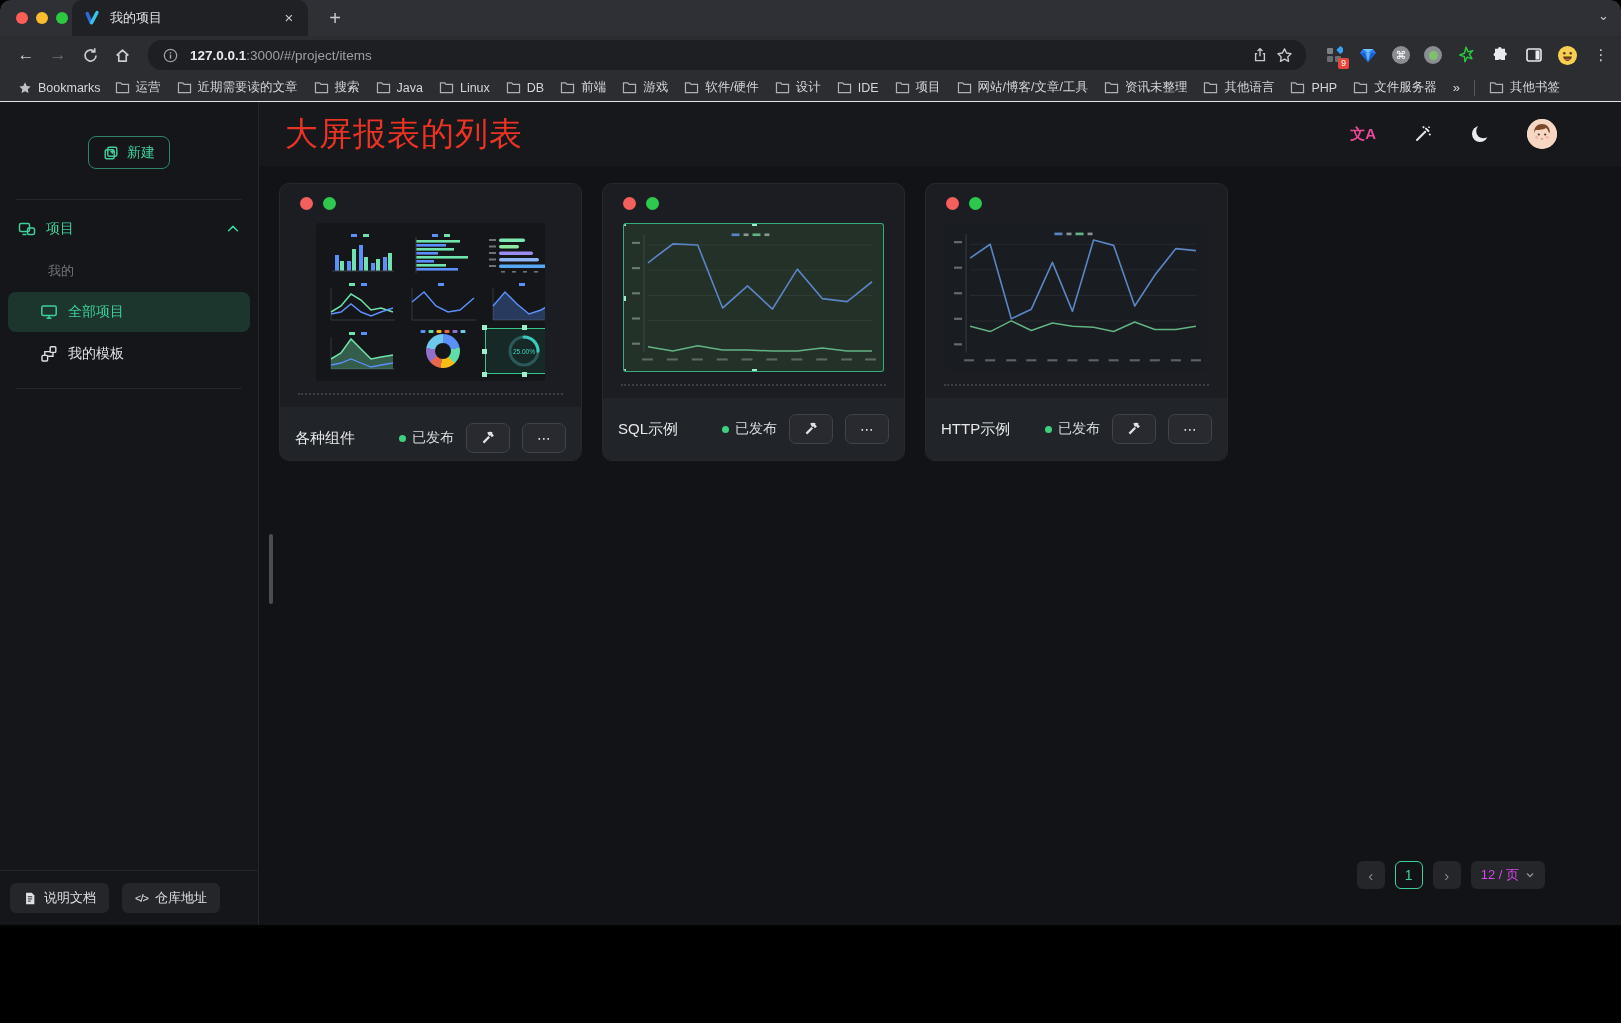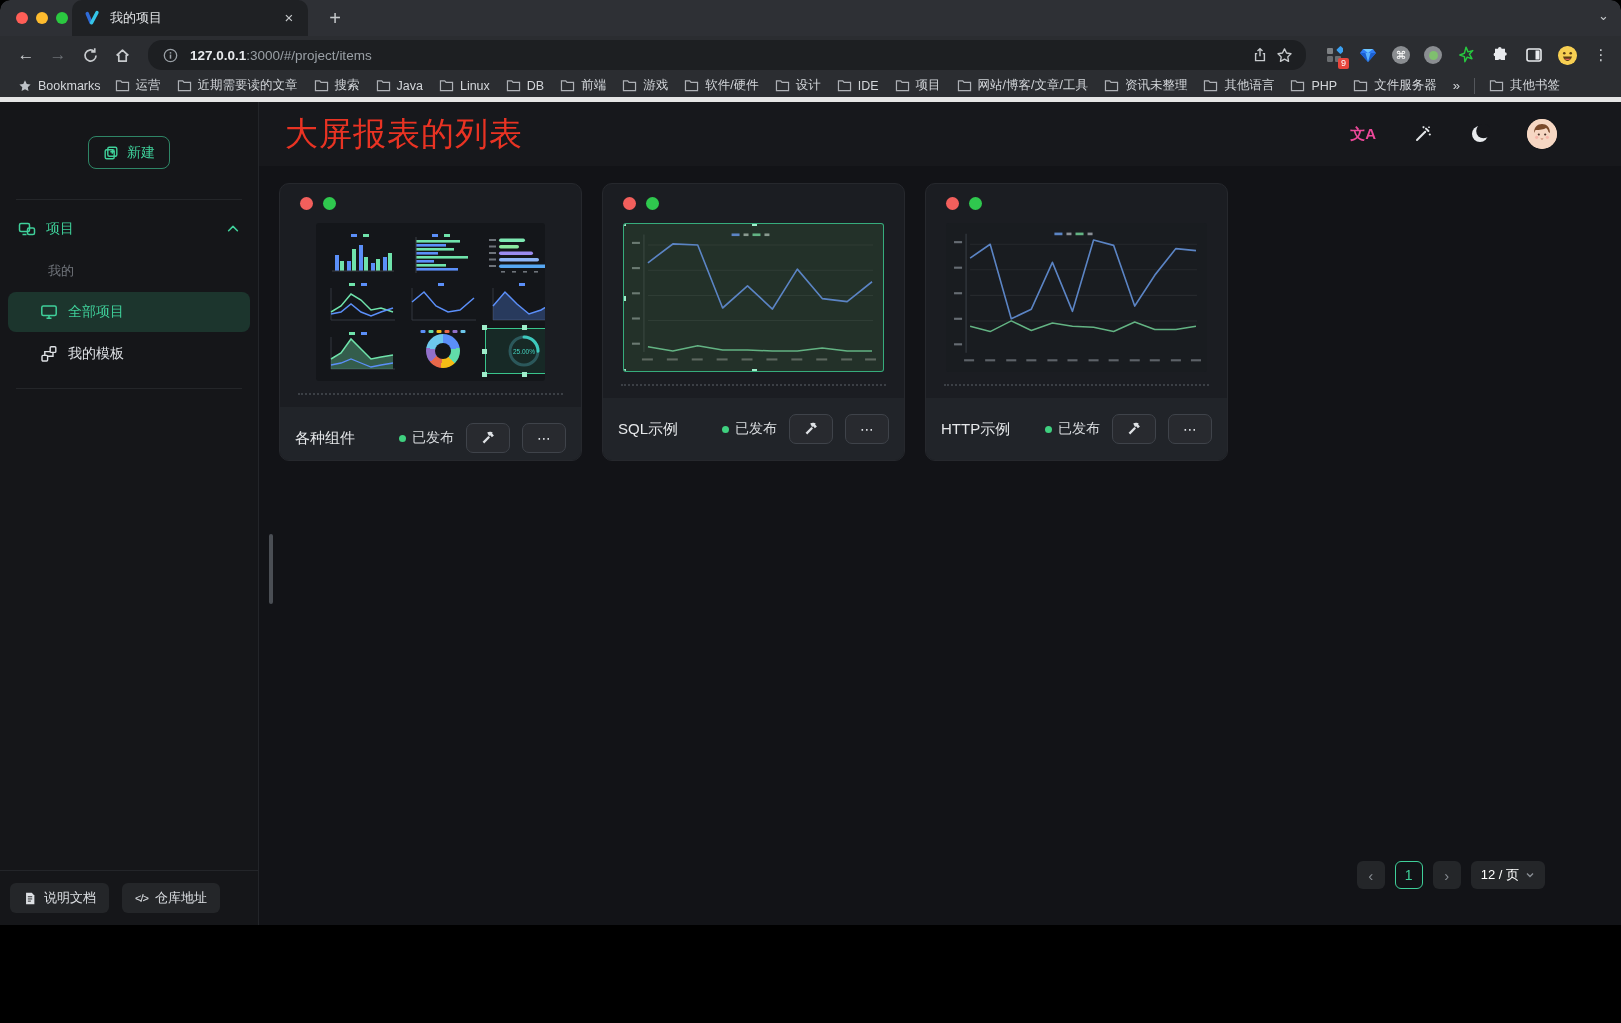--- a/index.html
+++ b/index.html
@@ -29,21 +29,21 @@
   .omni-ic { display:flex; align-items:center; justify-content:center; width:24px; height:24px; flex:none; }
   .ext-row { display:flex; align-items:center; gap:14px; padding:0 8px; }
   .ext { width:20px; height:20px; display:flex; align-items:center; justify-content:center; position:relative; }
   .badge { position:absolute; right:-5px; bottom:-4px; background:#e8453c; color:#fff; font-size:9px; line-height:11px; padding:0 3px; border-radius:2px; }
   .circle-ext { width:18px; height:18px; border-radius:50%; background:#8a8d91; display:flex; align-items:center; justify-content:center; color:#fff; font-size:11px; }
   .dot-in { width:9px; height:9px; border-radius:50%; background:#7fbf6e; }
   .emoji-ext { width:19px; height:19px; border-radius:50%; background:#f7cf52; position:relative; }
   .kebab { color:#c7cacd; font-size:15px; letter-spacing:0; margin-left:6px; width:20px; text-align:center; }
 
   
-  .bookbar { height:28px; background:#2b2d31; border-bottom:5px solid #e5e5e5; display:flex; align-items:center; padding:0 10px; font-size:12.5px; color:#d3d6da; flex:none; }
+  .bookbar { height:28px; background:#2b2d31; border-bottom:1px solid #e5e5e5; display:flex; align-items:center; padding:0 10px; font-size:12.5px; color:#d3d6da; flex:none; }
   .bk { display:flex; align-items:center; gap:6px; padding:0 8px; height:22px; border-radius:4px; white-space:nowrap; }
   .bk svg { flex:none; }
   .bk-star { padding:0 6px 0 8px; }
   .bk-sep { width:1px; height:16px; background:#54575c; margin:0 6px; }
   .bk-more { padding:0 8px; color:#d3d6da; font-size:13px; }
 
   
   .app { flex:1; display:flex; min-height:0; background:#121317; }
   .sidebar { width:259px; background:#151619; border-right:1px solid #232529; position:relative; flex:none; }
   .newbtn { display:flex; align-items:center; gap:8px; justify-content:center; width:82px; height:33px; margin:34px auto 0;
@@ -95,21 +95,21 @@
   .donut { width:34px; height:34px; border-radius:50%; position:relative;
     background:conic-gradient(#5b8ff9 0 22%, #61ddaa 22% 38%, #f6bd16 38% 52%, #e8684a 52% 64%, #9270ca 64% 78%, #6dc8ec 78% 100%); }
   .donut::after { content:""; position:absolute; inset:9px; border-radius:50%; background:#14161a; }
   .dlegend { position:absolute; top:2px; left:50%; transform:translateX(-50%); display:flex; gap:3px; }
   .dlegend i { width:5px; height:3px; border-radius:1px; display:block; }
 
   
   .pager { position:absolute; right:76px; bottom:36px; display:flex; gap:10px; align-items:center; }
   .pg { width:28px; height:28px; border-radius:6px; background:#242629; color:#878c92; display:flex; align-items:center; justify-content:center; font-size:15px; }
   .pg.cur { background:transparent; border:1px solid #3fd09a; color:#3fd09a; font-size:14px; }
-  .pg-size { height:28px; padding:0 10px; border-radius:6px; background:#242629; color:#ffffff; font-size:13px; display:flex; align-items:center; gap:6px; }
+  .pg-size { height:28px; padding:0 10px; border-radius:6px; background:#242629; color:#d946ef; font-size:13px; display:flex; align-items:center; gap:6px; }
   svg { display:block; }
 </style>
 </head>
 <body>
 
 <div class="window">
 
   <div class="tabstrip">
     <div class="traffic">
       <span class="tl-red"></span>

